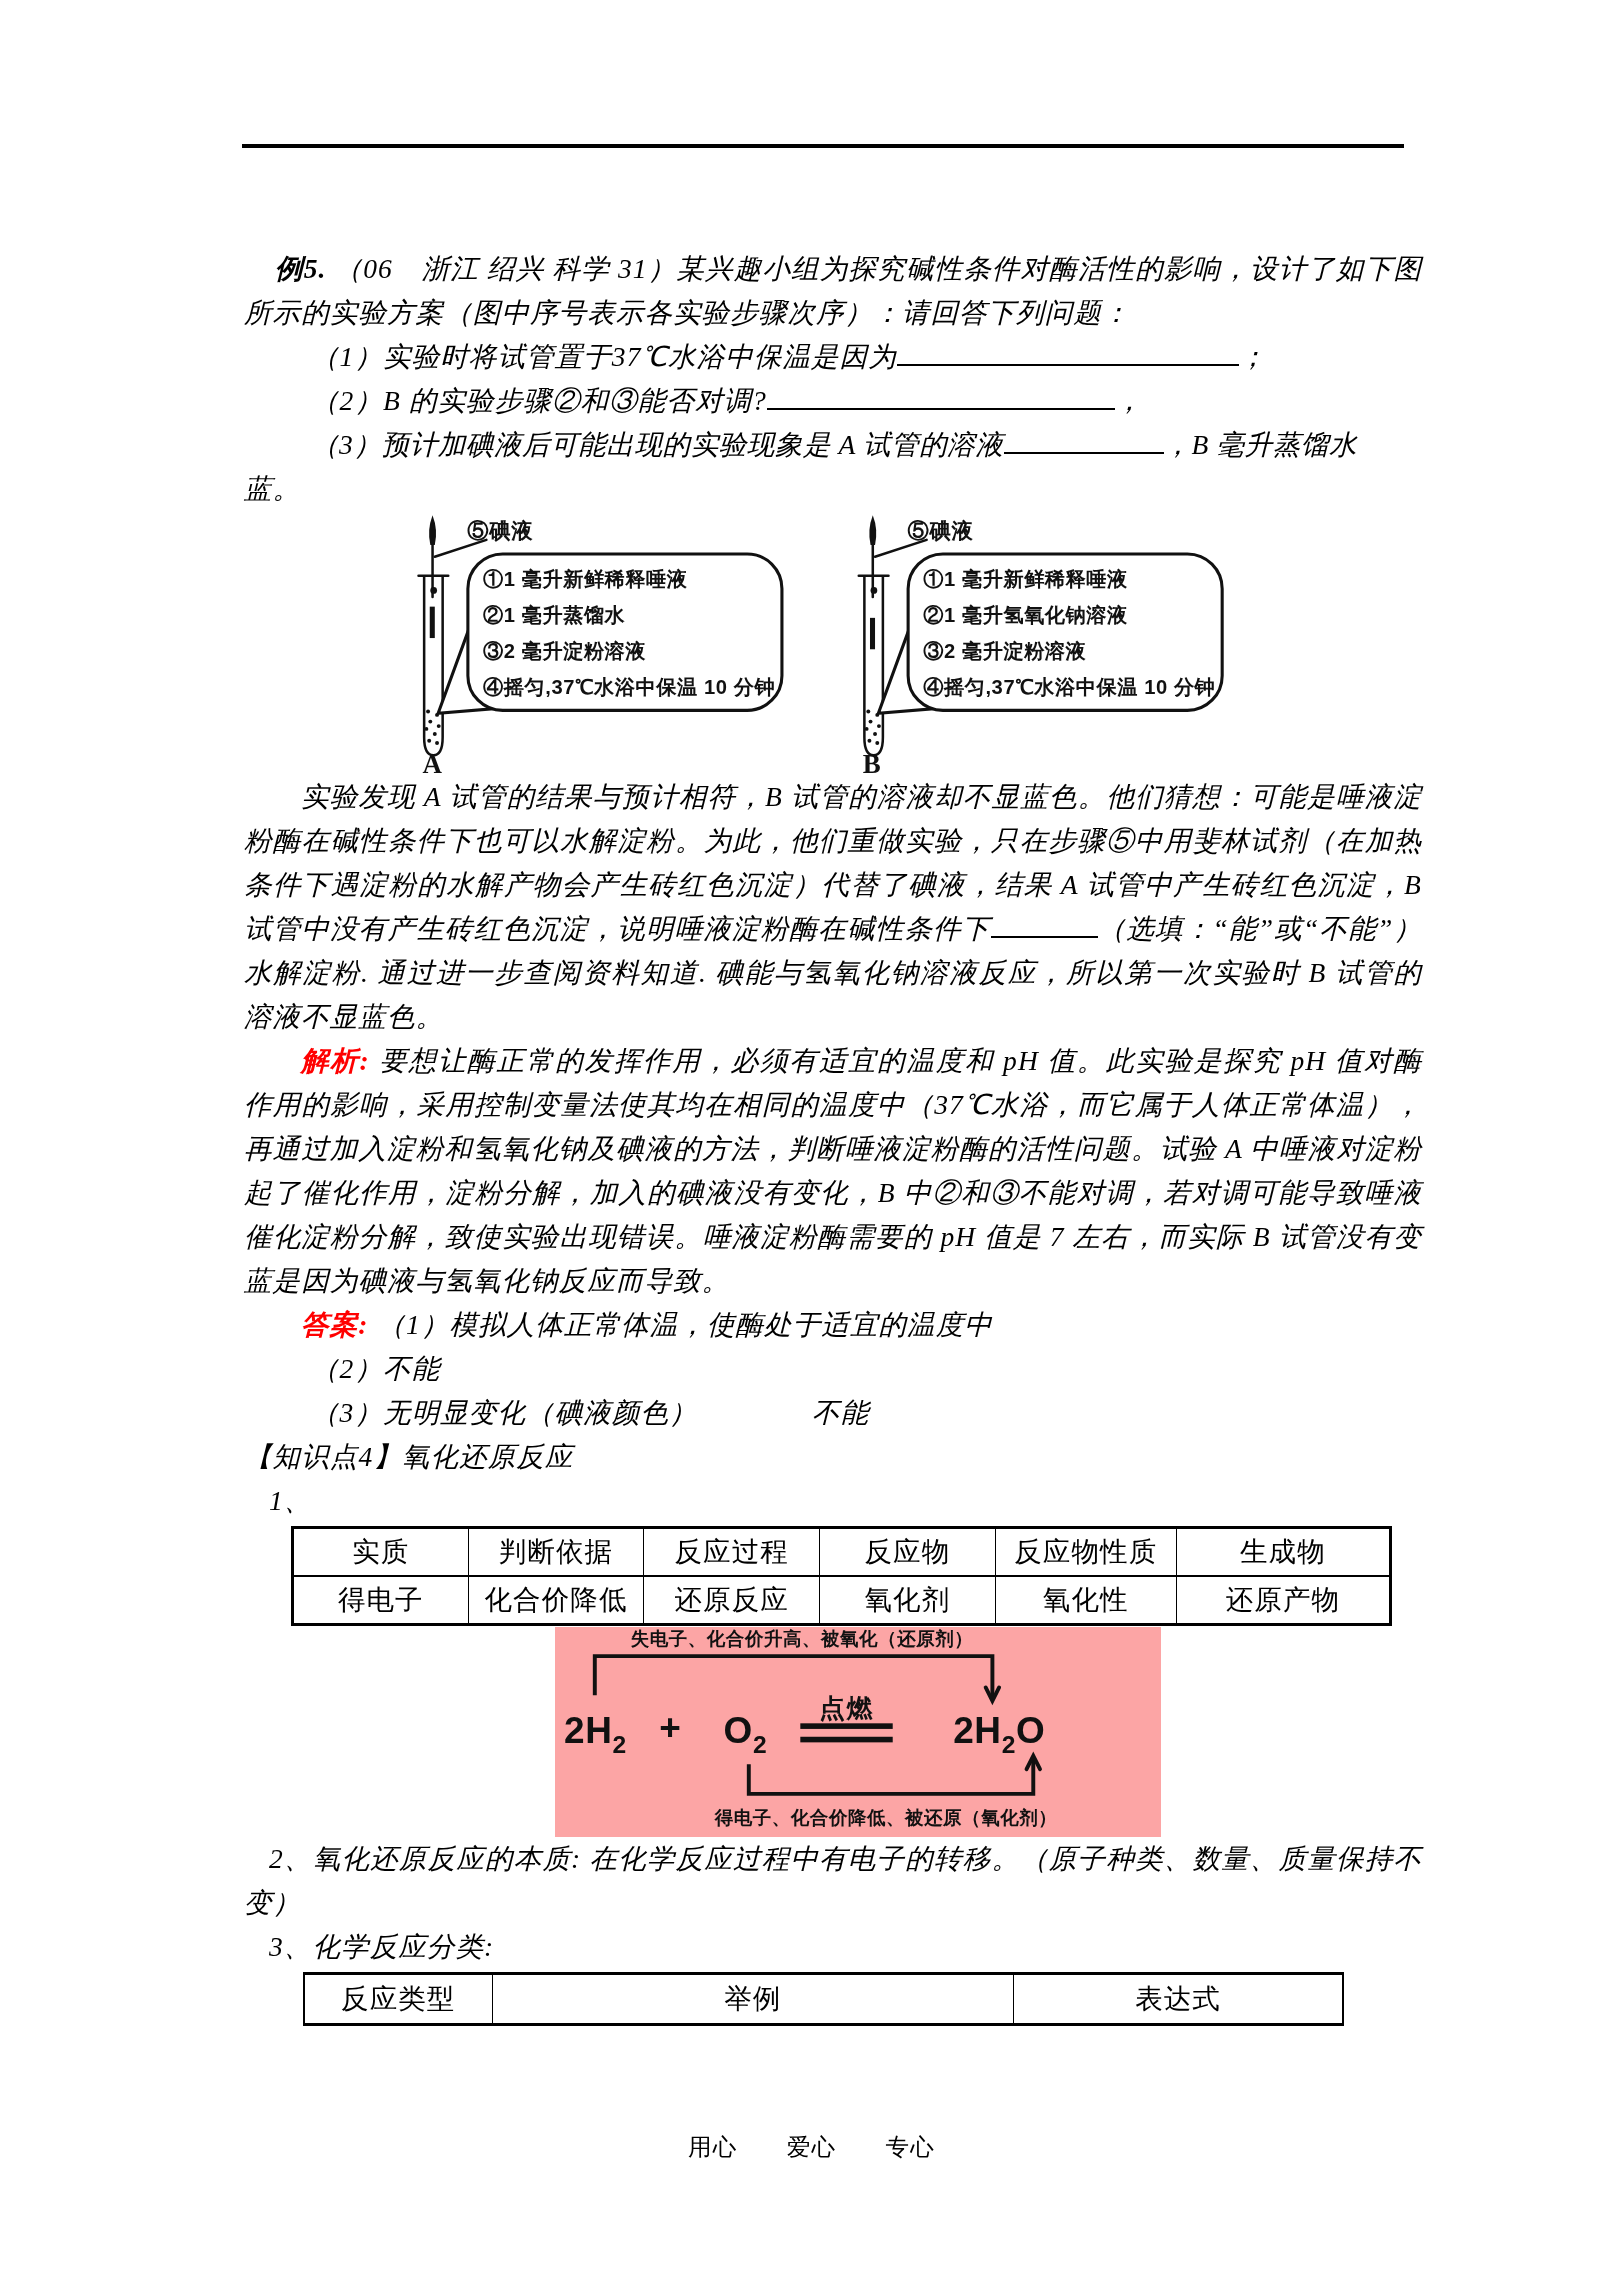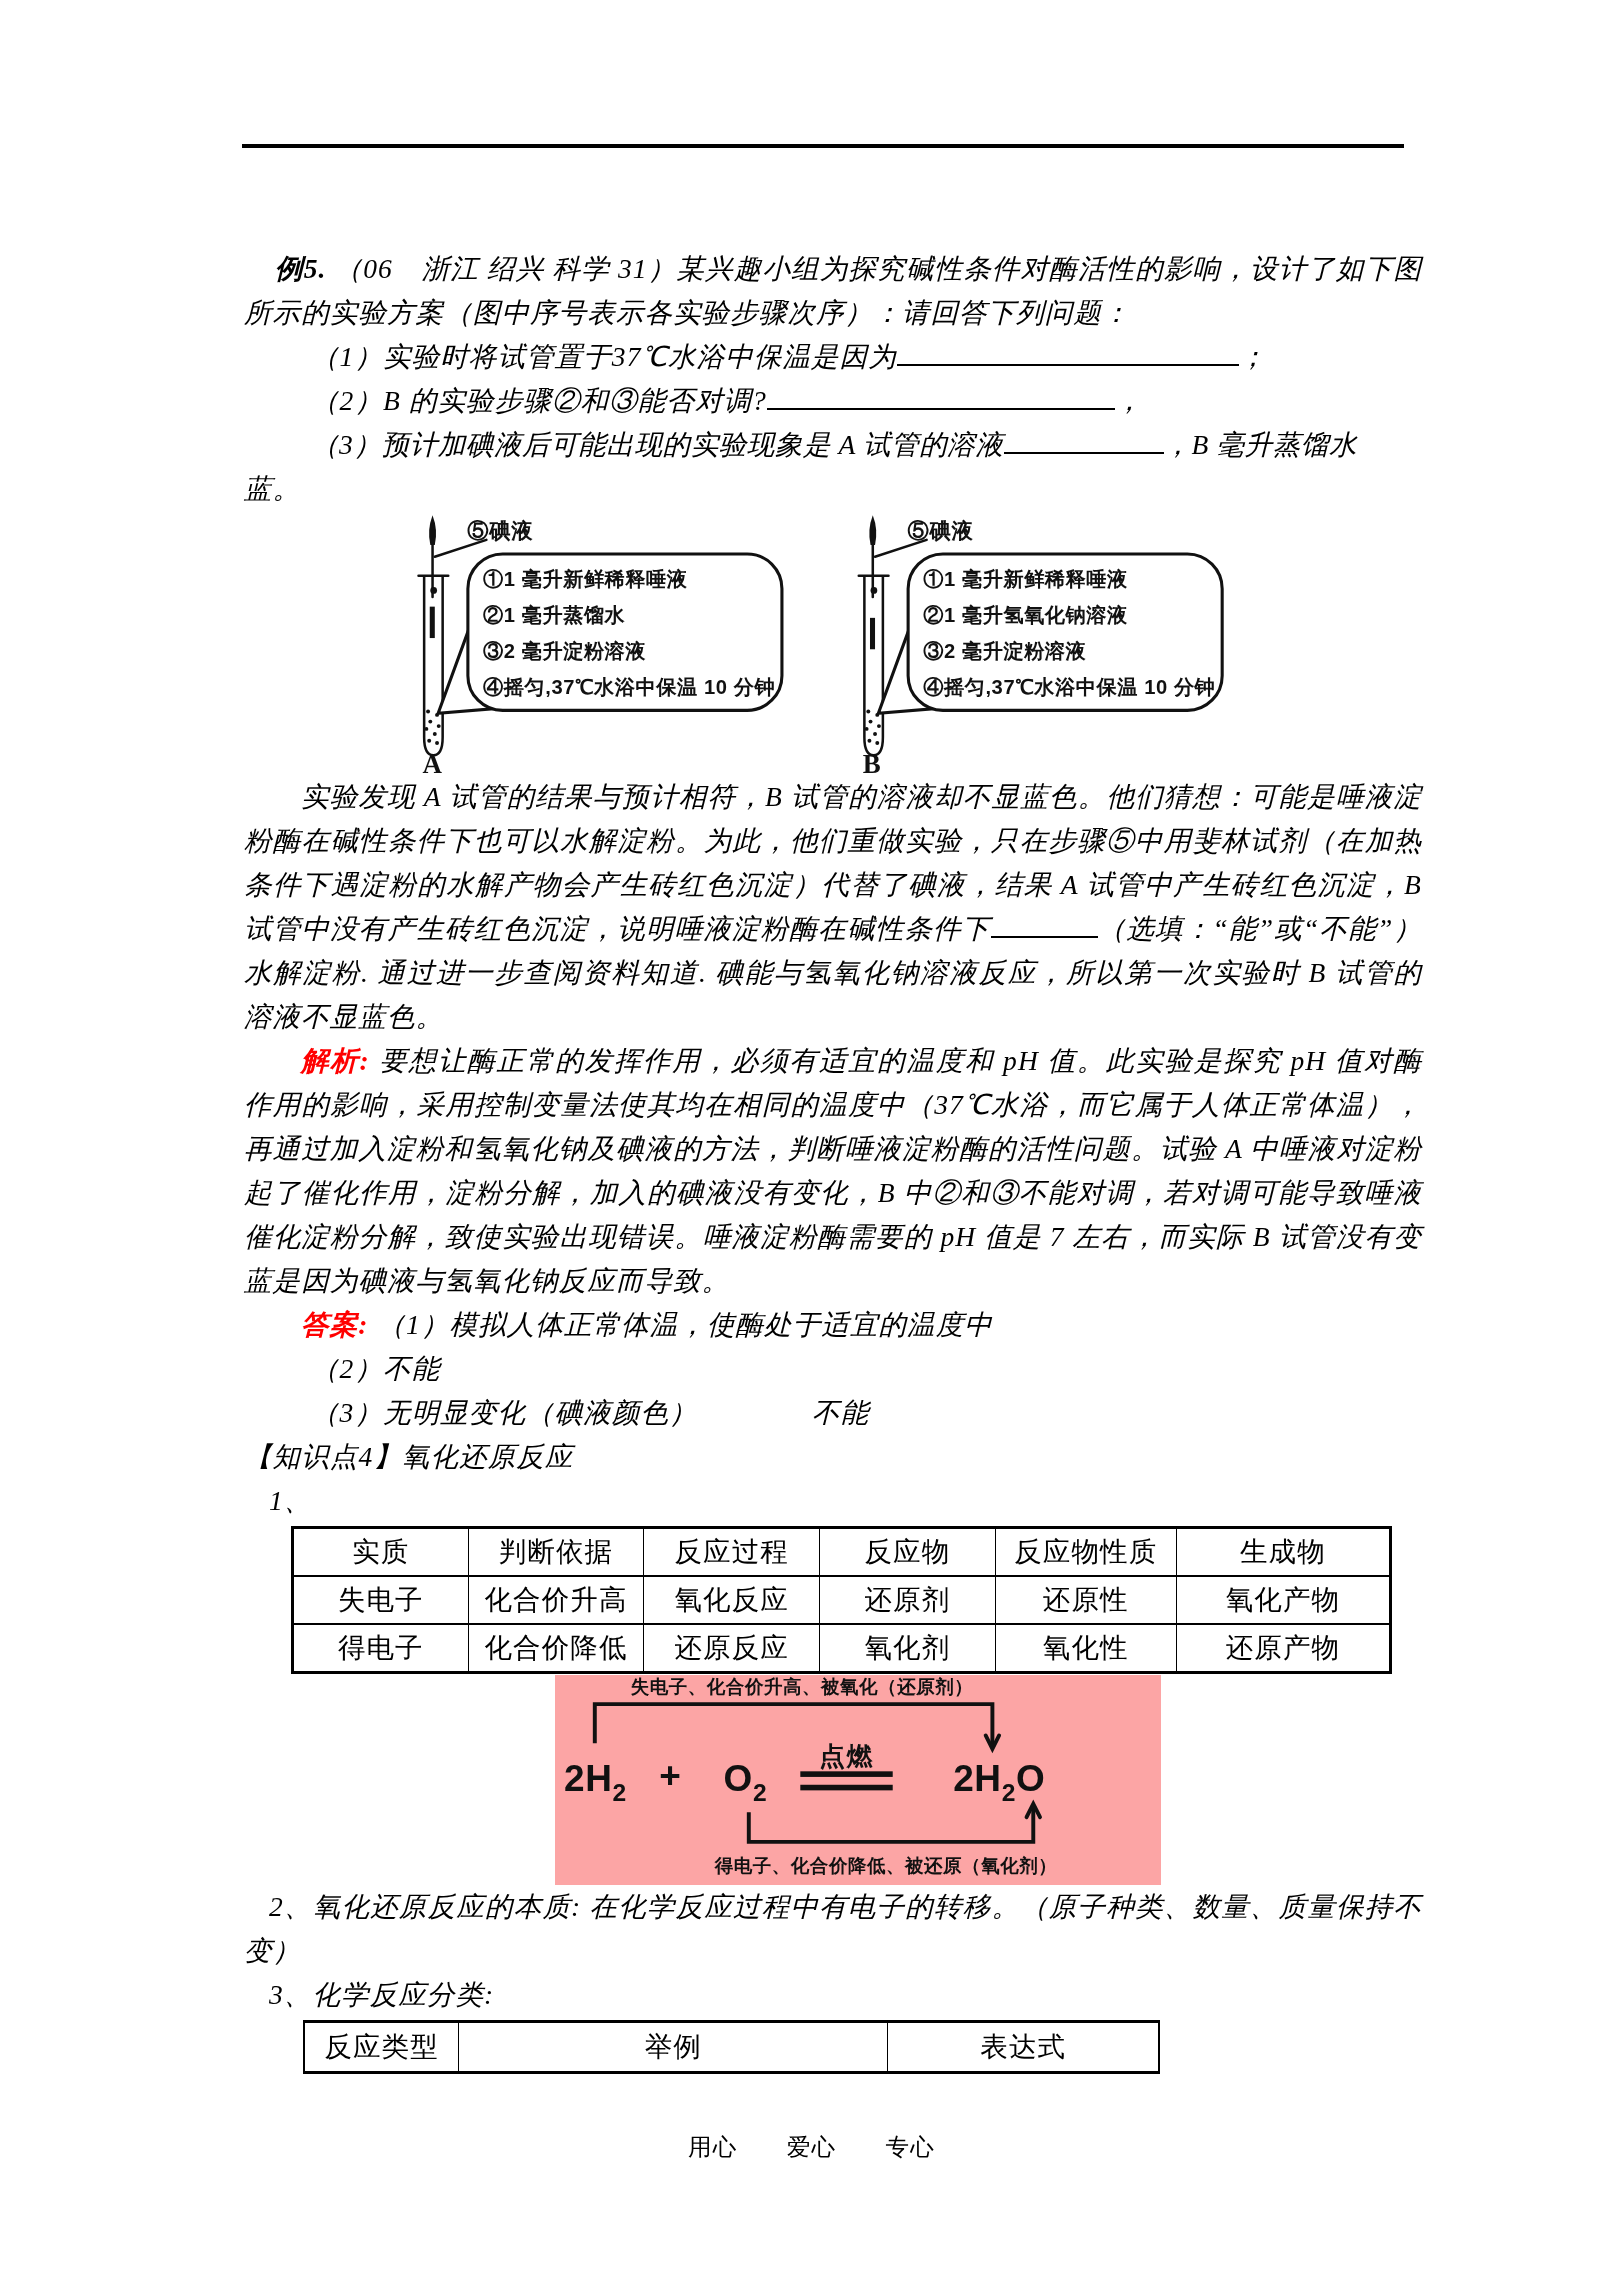--- a/index.html
+++ b/index.html
@@ -52,21 +52,21 @@
   .eq-figure .ec { font:bold 46px "Liberation Sans", sans-serif; fill:#111; letter-spacing:3px; }
   .eq-figure .bk { fill:none; stroke:#111; stroke-width:7; }
   .eq-figure .ah { fill:none; stroke:#111; stroke-width:7; stroke-linecap:round; }
 
   
   table { border-collapse:collapse; table-layout:fixed; }
   .t1 { margin:2.2px 0 0 47px; width:1101px; }
   .t1 td { border:1.7px solid #000; height:43px; text-align:center; vertical-align:middle; }
   .t1 { border:3.4px solid #000; }
   .t1 tr { border-top:2.8px solid #000; border-bottom:2.8px solid #000; }
-  .t2 { margin:3.4px 0 0 59px; width:857px; border:2.2px solid #000;
+  .t2 { margin:3.4px 0 0 59px; width:1041px; border:2.2px solid #000;
         border-top:3.9px solid #000; border-bottom:3.9px solid #000; }
   .t2 td { border:1.7px solid #000; height:46px; text-align:center; vertical-align:middle; }
 
   .footer {
     position:absolute; top:2131px; left:0; width:100%;
     text-align:center; font-size:23.6px; letter-spacing:1.1px;
   }
 </style>
 </head>
 <body>
@@ -167,28 +167,20 @@
       <tbody>
           <tr>
         <td>实质</td>
         <td>判断依据</td>
         <td>反应过程</td>
         <td>反应物</td>
         <td>反应物性质</td>
         <td>生成物</td>
       </tr>
       <tr>
-        <td>失电子</td>
-        <td>化合价升高</td>
-        <td>氧化反应</td>
-        <td>还原剂</td>
-        <td>还原性</td>
-        <td>氧化产物</td>
-      </tr>
-      <tr>
         <td>得电子</td>
         <td>化合价降低</td>
         <td>还原反应</td>
         <td>氧化剂</td>
         <td>氧化性</td>
         <td>还原产物</td>
       </tr>
     </tbody>
       </table>
 

